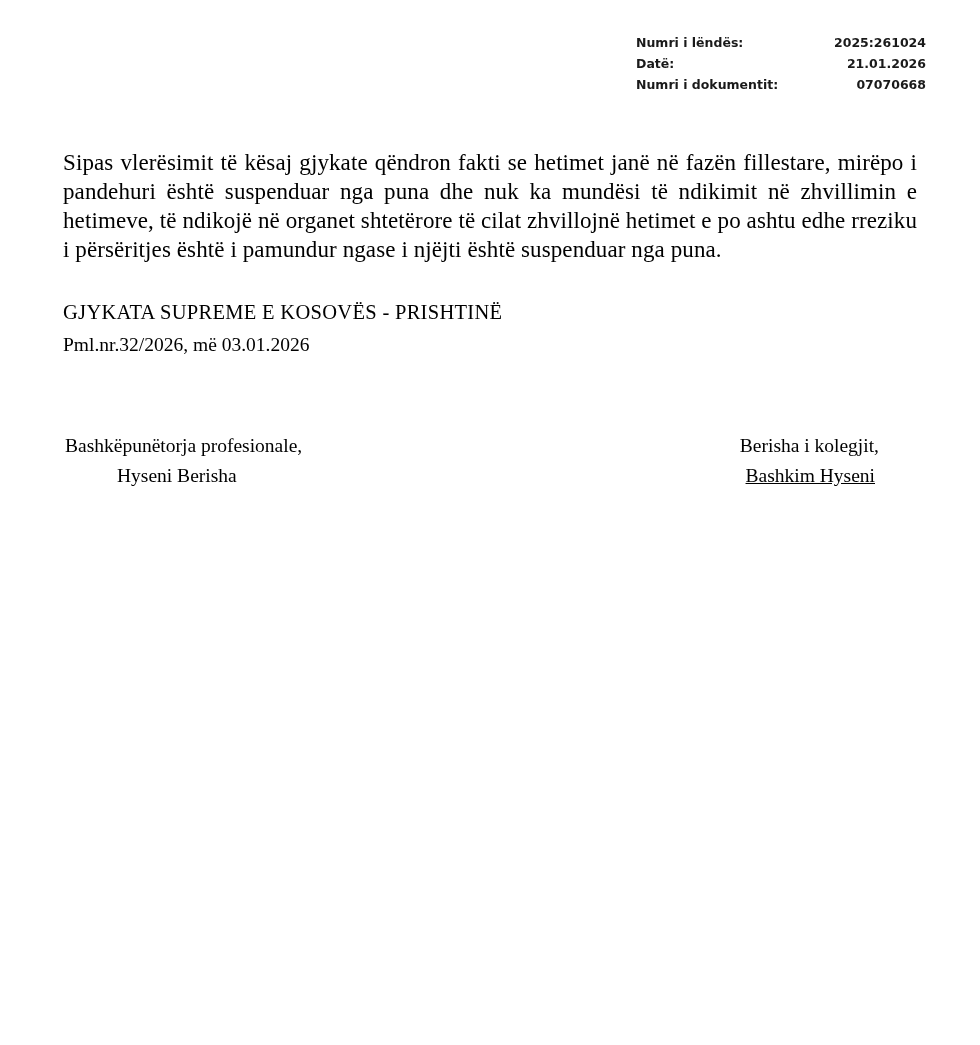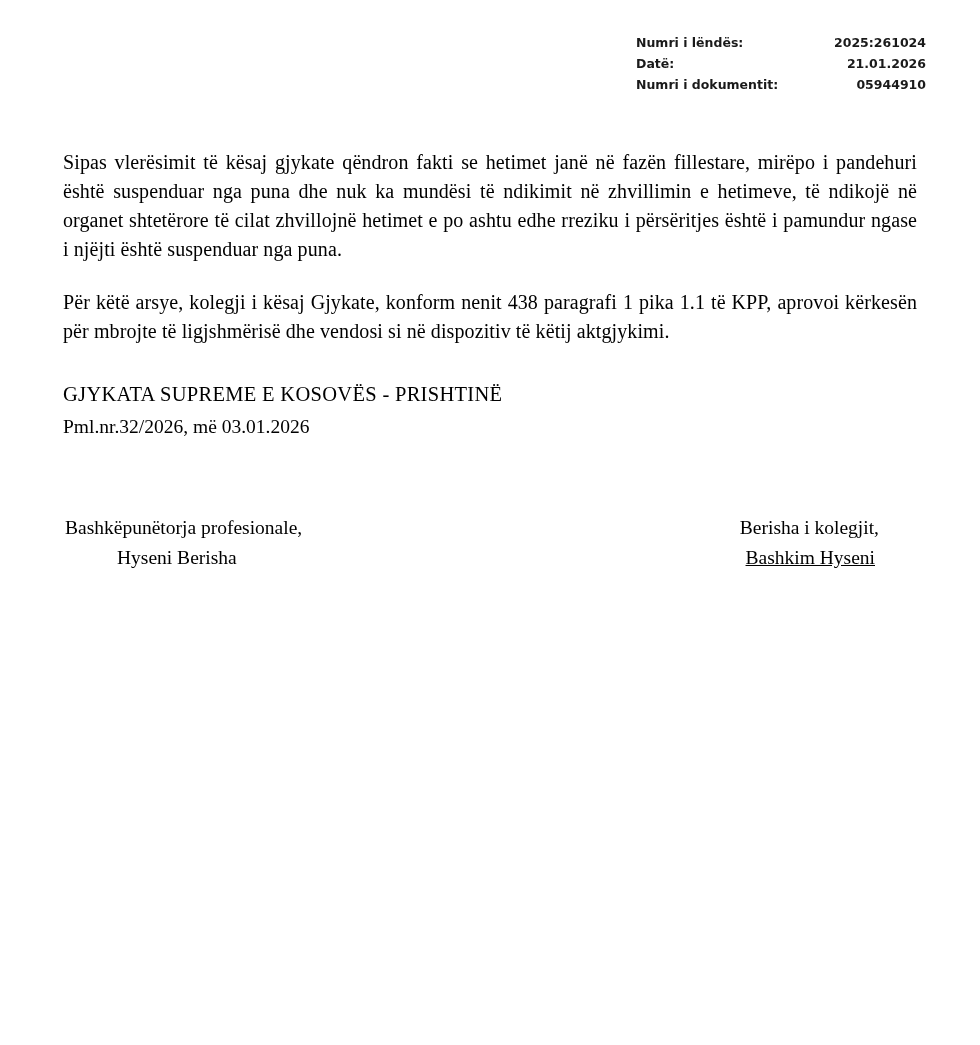--- a/index.html
+++ b/index.html
@@ -48,21 +48,21 @@
 
   
   .content {
     position: absolute;
     top: 148px;
     left: 63px;
     width: 862px;
   }
   p.para {
     margin: 0 8px 24px 0;
-    font-size: 20px;
+    font-size: 23px;
     line-height: 29px;
     text-align: justify;
     text-justify: inter-word;
     letter-spacing: 0.1px;
   }
   p.para:last-child {
     margin-bottom: 0;
   }
 
   .court-block {
@@ -120,29 +120,28 @@
     <div class="meta-row">
       <span class="meta-label">Numri i lëndës:</span>
       <span class="meta-value">2025:261024</span>
     </div>
     <div class="meta-row">
       <span class="meta-label">Datë:</span>
       <span class="meta-value">21.01.2026</span>
     </div>
     <div class="meta-row">
       <span class="meta-label">Numri i dokumentit:</span>
-      <span class="meta-value">05944910</span>
+      <span class="meta-value">07070668</span>
     </div>
   </div>
 
   <div class="content">
 
     <p class="para">Sipas vlerësimit të kësaj gjykate  qëndron  fakti se hetimet janë në fazën fillestare, mirëpo i pandehuri është suspenduar nga puna dhe nuk ka mundësi të ndikimit në zhvillimin e hetimeve, të ndikojë në organet shtetërore të cilat zhvillojnë hetimet e po ashtu edhe rreziku i përsëritjes është i pamundur ngase i njëjti është suspenduar nga puna.</p>
 
-    <p class="para">Për këtë arsye, kolegji i kësaj Gjykate,  konform nenit 438 paragrafi 1 pika 1.1  të KPP, aprovoi kërkesën për mbrojte të ligjshmërisë dhe vendosi si në dispozitiv të këtij aktgjykimi.</p>
 
     <div class="court-block">
       <div class="court-title">GJYKATA SUPREME E KOSOVËS  - PRISHTINË</div>
       <div class="court-ref">Pml.nr.32/2026, më 03.01.2026</div>
     </div>
 
     <div class="signatures">
       <div class="sig sig-left">
         <span class="sig-role">Bashkëpunëtorja profesionale,</span>
         <span class="sig-name">Hyseni Berisha</span>

